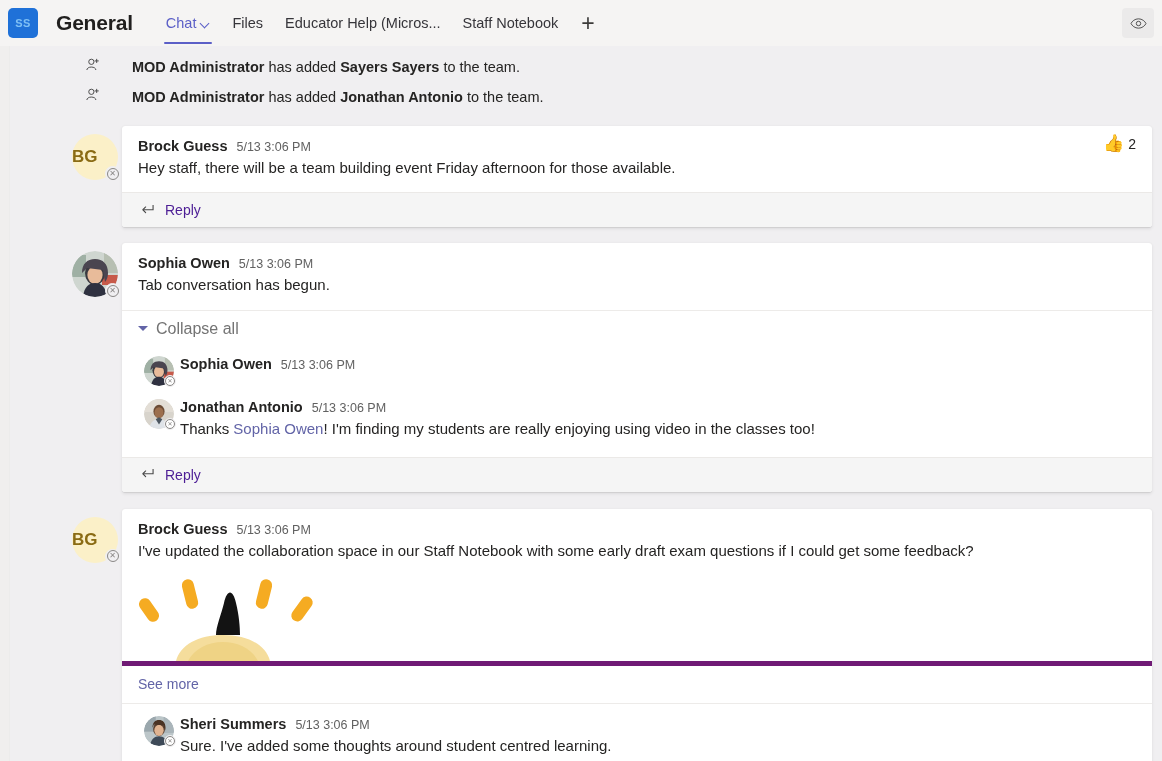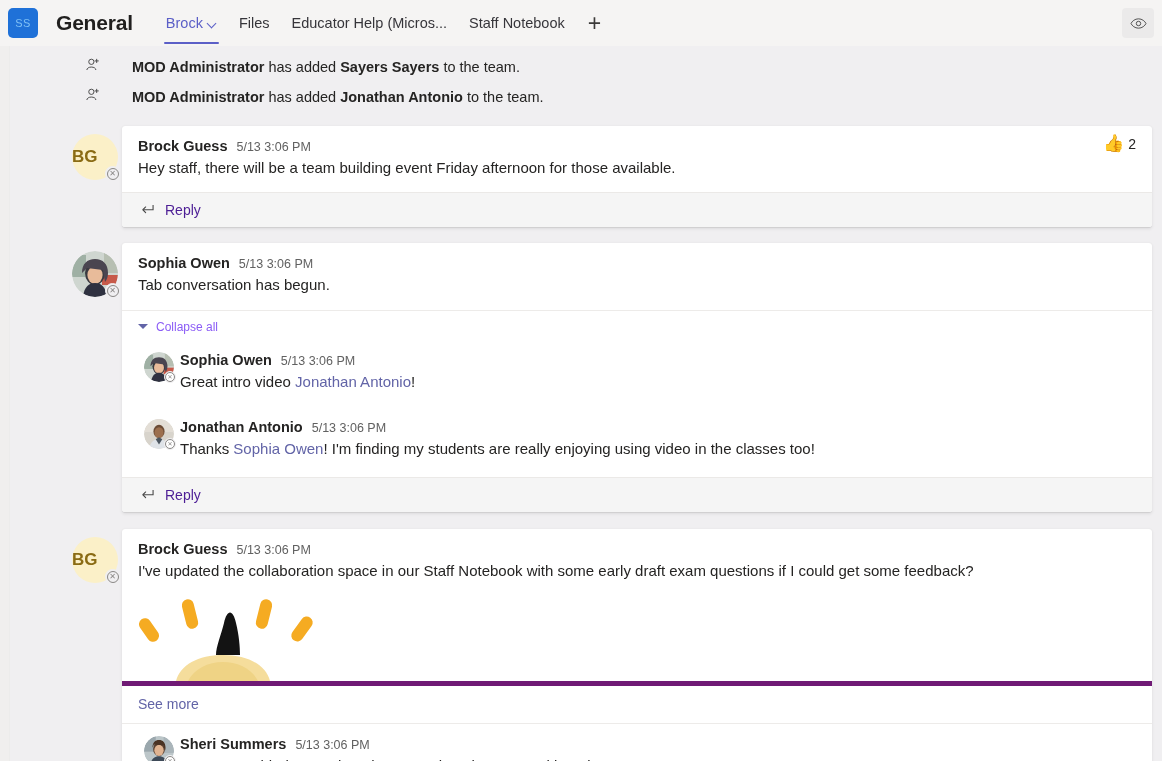--- a/index.html
+++ b/index.html
@@ -14,21 +14,21 @@
   .header {
     position: absolute; top: 0; left: 0;
     width: 1162px; height: 46px;
     background: #f5f4f3;
     display: flex; align-items: center;
   }
   .team-avatar {
     width: 30px; height: 30px; margin-left: 8px;
     background: #1f71d8; border-radius: 5px;
     display: flex; align-items: center; justify-content: center;
-    color: #7fc0f5; font-size: 11px; font-weight: 400; letter-spacing: .3px;
+    color: #7fc0f5; font-size: 11px; font-weight: 700; letter-spacing: .3px;
   }
   .channel-title {
     margin-left: 18px; font-size: 21px; font-weight: bold; color: #201f1e;
     letter-spacing: -0.2px;
   }
   .tabs { display: flex; align-items: center; margin-left: 22px; height: 46px; }
   .tab {
     position: relative; height: 46px;
     display: flex; align-items: center; gap: 5px;
     padding: 0 11px; font-size: 14.5px; color: #36353a; cursor: pointer;
@@ -140,21 +140,21 @@
   
   .collapse-row {
     display: flex; align-items: center; gap: 8px;
     padding: 9px 0 9px 16px; cursor: pointer;
   }
   .tri {
     width: 0; height: 0;
     border-left: 5px solid transparent; border-right: 5px solid transparent;
     border-top: 5px solid #6264a7;
   }
-  .collapse-label { font-size: 12px; color: #8b5cf6; }
+  .collapse-label { font-size: 16px; color: #737373; }
 
   .reply {
     display: flex; padding: 9px 14px 9px 58px; position: relative;
   }
   .reply + .reply { margin-top: 9px; }
   .reply-av {
     position: absolute; left: 22px; top: 9px;
     width: 30px; height: 30px;
   }
   .reply-av .avatar { width: 30px; height: 30px; font-size: 11px; }
@@ -177,21 +177,21 @@
 <body>
 
 <div class="header">
   <div class="team-avatar">
     <span>SS</span>
   </div>
   <div class="channel-title">General</div>
 
   <div class="tabs">
     <div class="tab active">
-      <span>Brock</span>
+      <span>Chat</span>
       <span class="chev"></span>
     </div>
     <div class="tab">
       <span>Files</span>
     </div>
     <div class="tab">
       <span>Educator Help (Micros...</span>
     </div>
     <div class="tab">
       <span>Staff Notebook</span>
@@ -332,21 +332,20 @@
               </div>
               <div class="presence">
                 <div class="dot">✕</div>
               </div>
             </div>
             <div class="reply-content">
               <div class="msg-head">
                 <span class="author">Sophia Owen</span>
                 <span class="ts">5/13 3:06 PM</span>
               </div>
-              <div class="msg-text"><span>Great intro video </span><span class="mention">Jonathan Antonio</span><span>!</span></div>
             </div>
           </div>
 
           <div class="reply">
             <div class="reply-av">
               <div class="avatar">
                 <svg width="30" height="30" viewBox="0 0 46 46">
                   <defs>
                       <clipPath id="c3">
                         <circle cx="23" cy="23" r="23"></circle>

